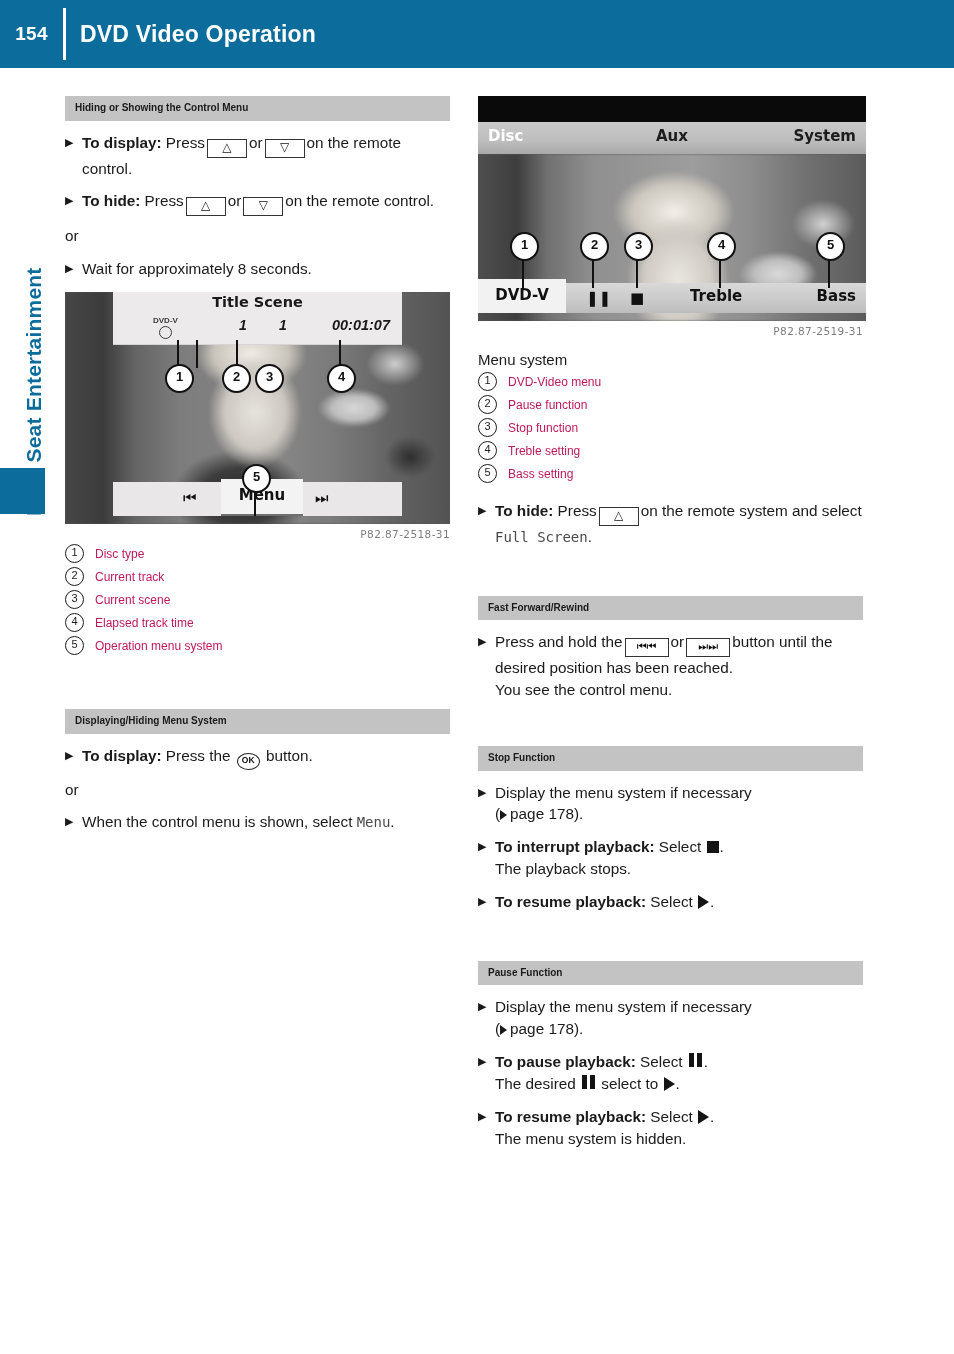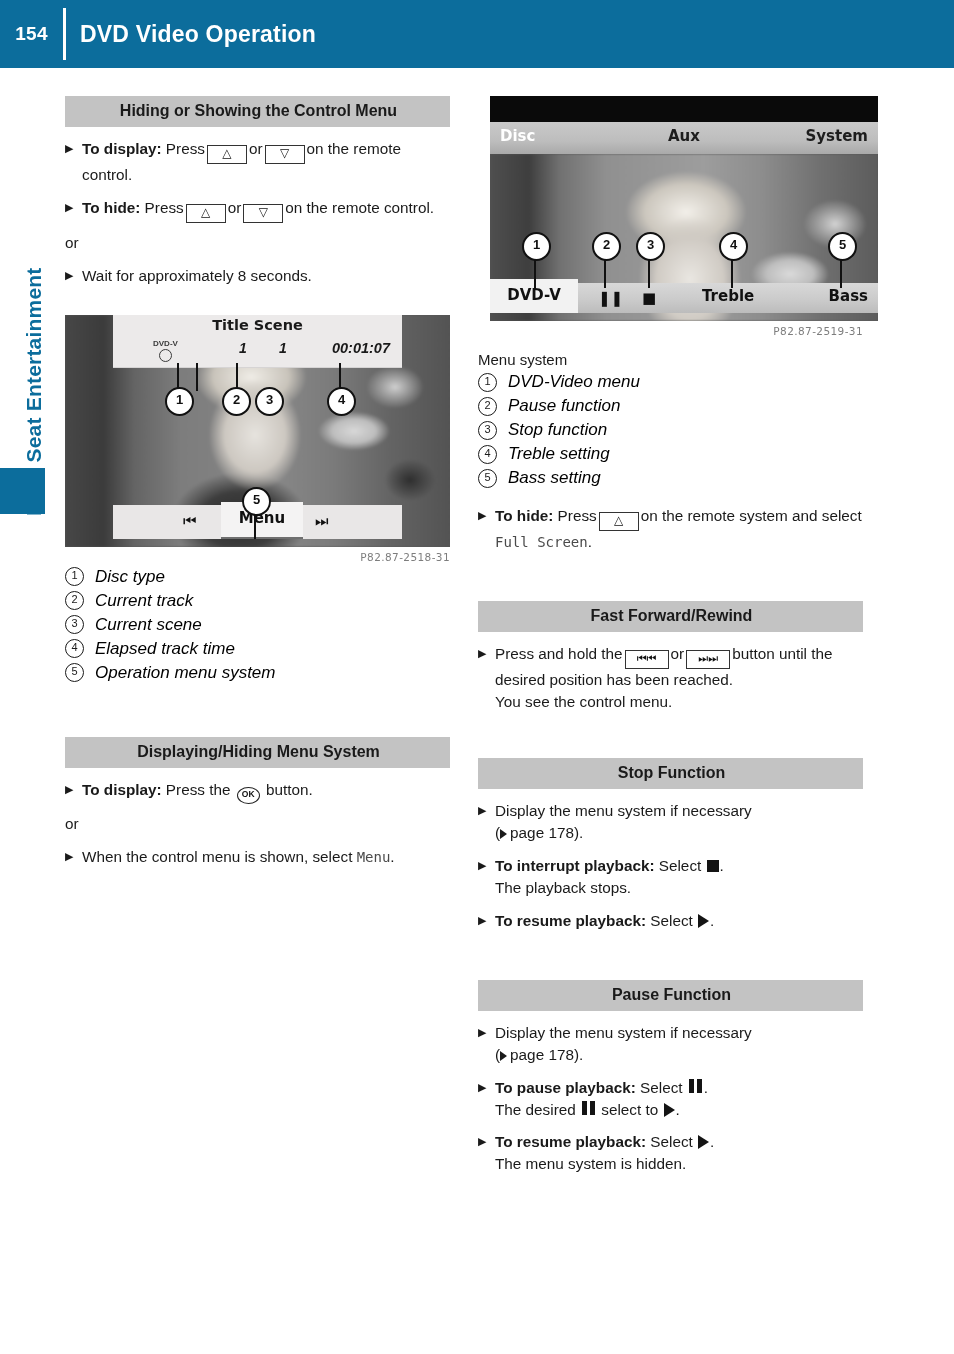--- a/index.html
+++ b/index.html
@@ -33,22 +33,22 @@
   }
   .sidebar .tab{position:absolute;left:0;top:400px;width:45px;height:46px;background:#0c6d9c;}
 
   
   .col{position:absolute;top:96px;width:385px;}
   .col-left{left:65px;}
   .col-right{left:478px;}
 
   
   .sechead{
-    background:#c3c3c3;color:#1a1a1a;font-weight:bold;font-size:16px;
-    padding:6px 8px 7px 10px;line-height:1.15;text-align:center;
+    background:#c3c3c3;color:#1a1a1a;font-weight:bold;font-size:10px;
+    padding:6px 8px 7px 10px;line-height:1.15;
   }
   .step{display:flex;align-items:flex-start;margin-top:11px;}
   .step .bullet{
     flex:0 0 auto;width:17px;color:#1a1a1a;font-size:11px;line-height:1.95;
     font-family:"DejaVu Sans", sans-serif;
   }
   .step .scontent{flex:1 1 auto;font-size:15.3px;line-height:1.43;color:#1a1a1a;}
   .plain{margin-top:9px;font-size:15.3px;color:#1a1a1a;line-height:1.43;}
   b{font-weight:bold;}
   .mono{font-family:"DejaVu Sans Mono", monospace;font-size:14px;color:#4a4a4a;letter-spacing:0px;}
@@ -76,24 +76,24 @@
        border-left-color:#1a1a1a;}
 
   
   .legend{margin-top:4px;}
   .legend .cap{font-size:15px;color:#1a1a1a;margin-bottom:3px;}
   .legend .li{display:flex;align-items:center;margin:4px 0;}
   .legend .num{
     flex:0 0 auto;width:17px;height:17px;border:1.2px solid #1a1a1a;border-radius:50%;
     font-size:11px;line-height:15px;text-align:center;color:#1a1a1a;margin-right:11px;
   }
-  .legend .lbl{font-size:17px;color:#000000;font-style:italic;}
-
-  
-  .fig{position:relative;margin-top:28px;}
+  .legend .lbl{font-size:12px;color:#be185d;}
+
+  
+  .fig{position:relative;margin-top:12px;}
   .figcap{font-family:"DejaVu Sans", sans-serif;font-size:10.5px;color:#7d7d7d;letter-spacing:.4px;text-align:right;margin-top:4px;}
 
   .screen{position:relative;width:385px;height:232px;overflow:hidden;background:#555;}
   
   .photo{position:absolute;inset:0;
     background:
       radial-gradient(ellipse 48px 26px at 289px 116px, #d8d8d8 0%, #bdbdbd 45%, rgba(160,160,160,0) 75%),
       radial-gradient(ellipse 40px 30px at 330px 72px,  #cfcfcf 0%, rgba(170,170,170,0) 72%),
       radial-gradient(ellipse 34px 28px at 345px 165px, #2e2e2e 0%, rgba(70,70,70,0) 75%),
       radial-gradient(ellipse 58px 70px at 190px 120px, #e6e3de 0%, #cdc8c1 52%, rgba(150,145,138,0) 80%),
@@ -127,21 +127,21 @@
   }
   .osd-bot .prev{position:absolute;left:70px;top:7px;font-size:15px;color:#111;font-family:"DejaVu Sans",sans-serif;}
   .osd-bot .next{position:absolute;left:202px;top:7px;font-size:15px;color:#111;font-family:"DejaVu Sans",sans-serif;}
   .osd-bot .menu{
     position:absolute;left:108px;top:-3px;width:82px;height:35px;background:#f4f3f3;
     border-bottom:2px solid #6f6f6f;text-align:center;line-height:33px;
     font-weight:bold;font-size:15px;color:#111;font-family:"DejaVu Sans",sans-serif;
   }
 
   
-  .screen2{position:relative;width:388px;height:225px;overflow:hidden;background:#555;margin-left:12px;}
+  .screen2{position:relative;width:388px;height:225px;overflow:hidden;background:#555;}
   .blackbar{position:absolute;left:0;top:0;right:0;height:26px;background:#0a0a0a;}
   .tabbar{position:absolute;left:0;top:26px;right:0;height:32px;
     background:linear-gradient(180deg,#c9c9c9 0%,#bdbdbd 60%,#a9a9a9 100%);}
   .tabbar span{position:absolute;top:5px;font-weight:bold;font-size:15px;font-family:"DejaVu Sans",sans-serif;}
   .tabbar .t-disc{left:10px;color:#ffffff;}
   .tabbar .t-aux{left:0;right:0;text-align:center;color:#1d1d1d;}
   .tabbar .t-sys{right:10px;color:#1d1d1d;}
   .ctlbar{position:absolute;left:0;bottom:8px;right:0;height:30px;
     background:linear-gradient(180deg,#d8d8d8 0%,#cbcbcb 55%,#bcbcbc 100%);}
   .ctlbar .c-dvdv{position:absolute;left:0;top:-4px;width:88px;height:34px;background:#f2f2f2;

